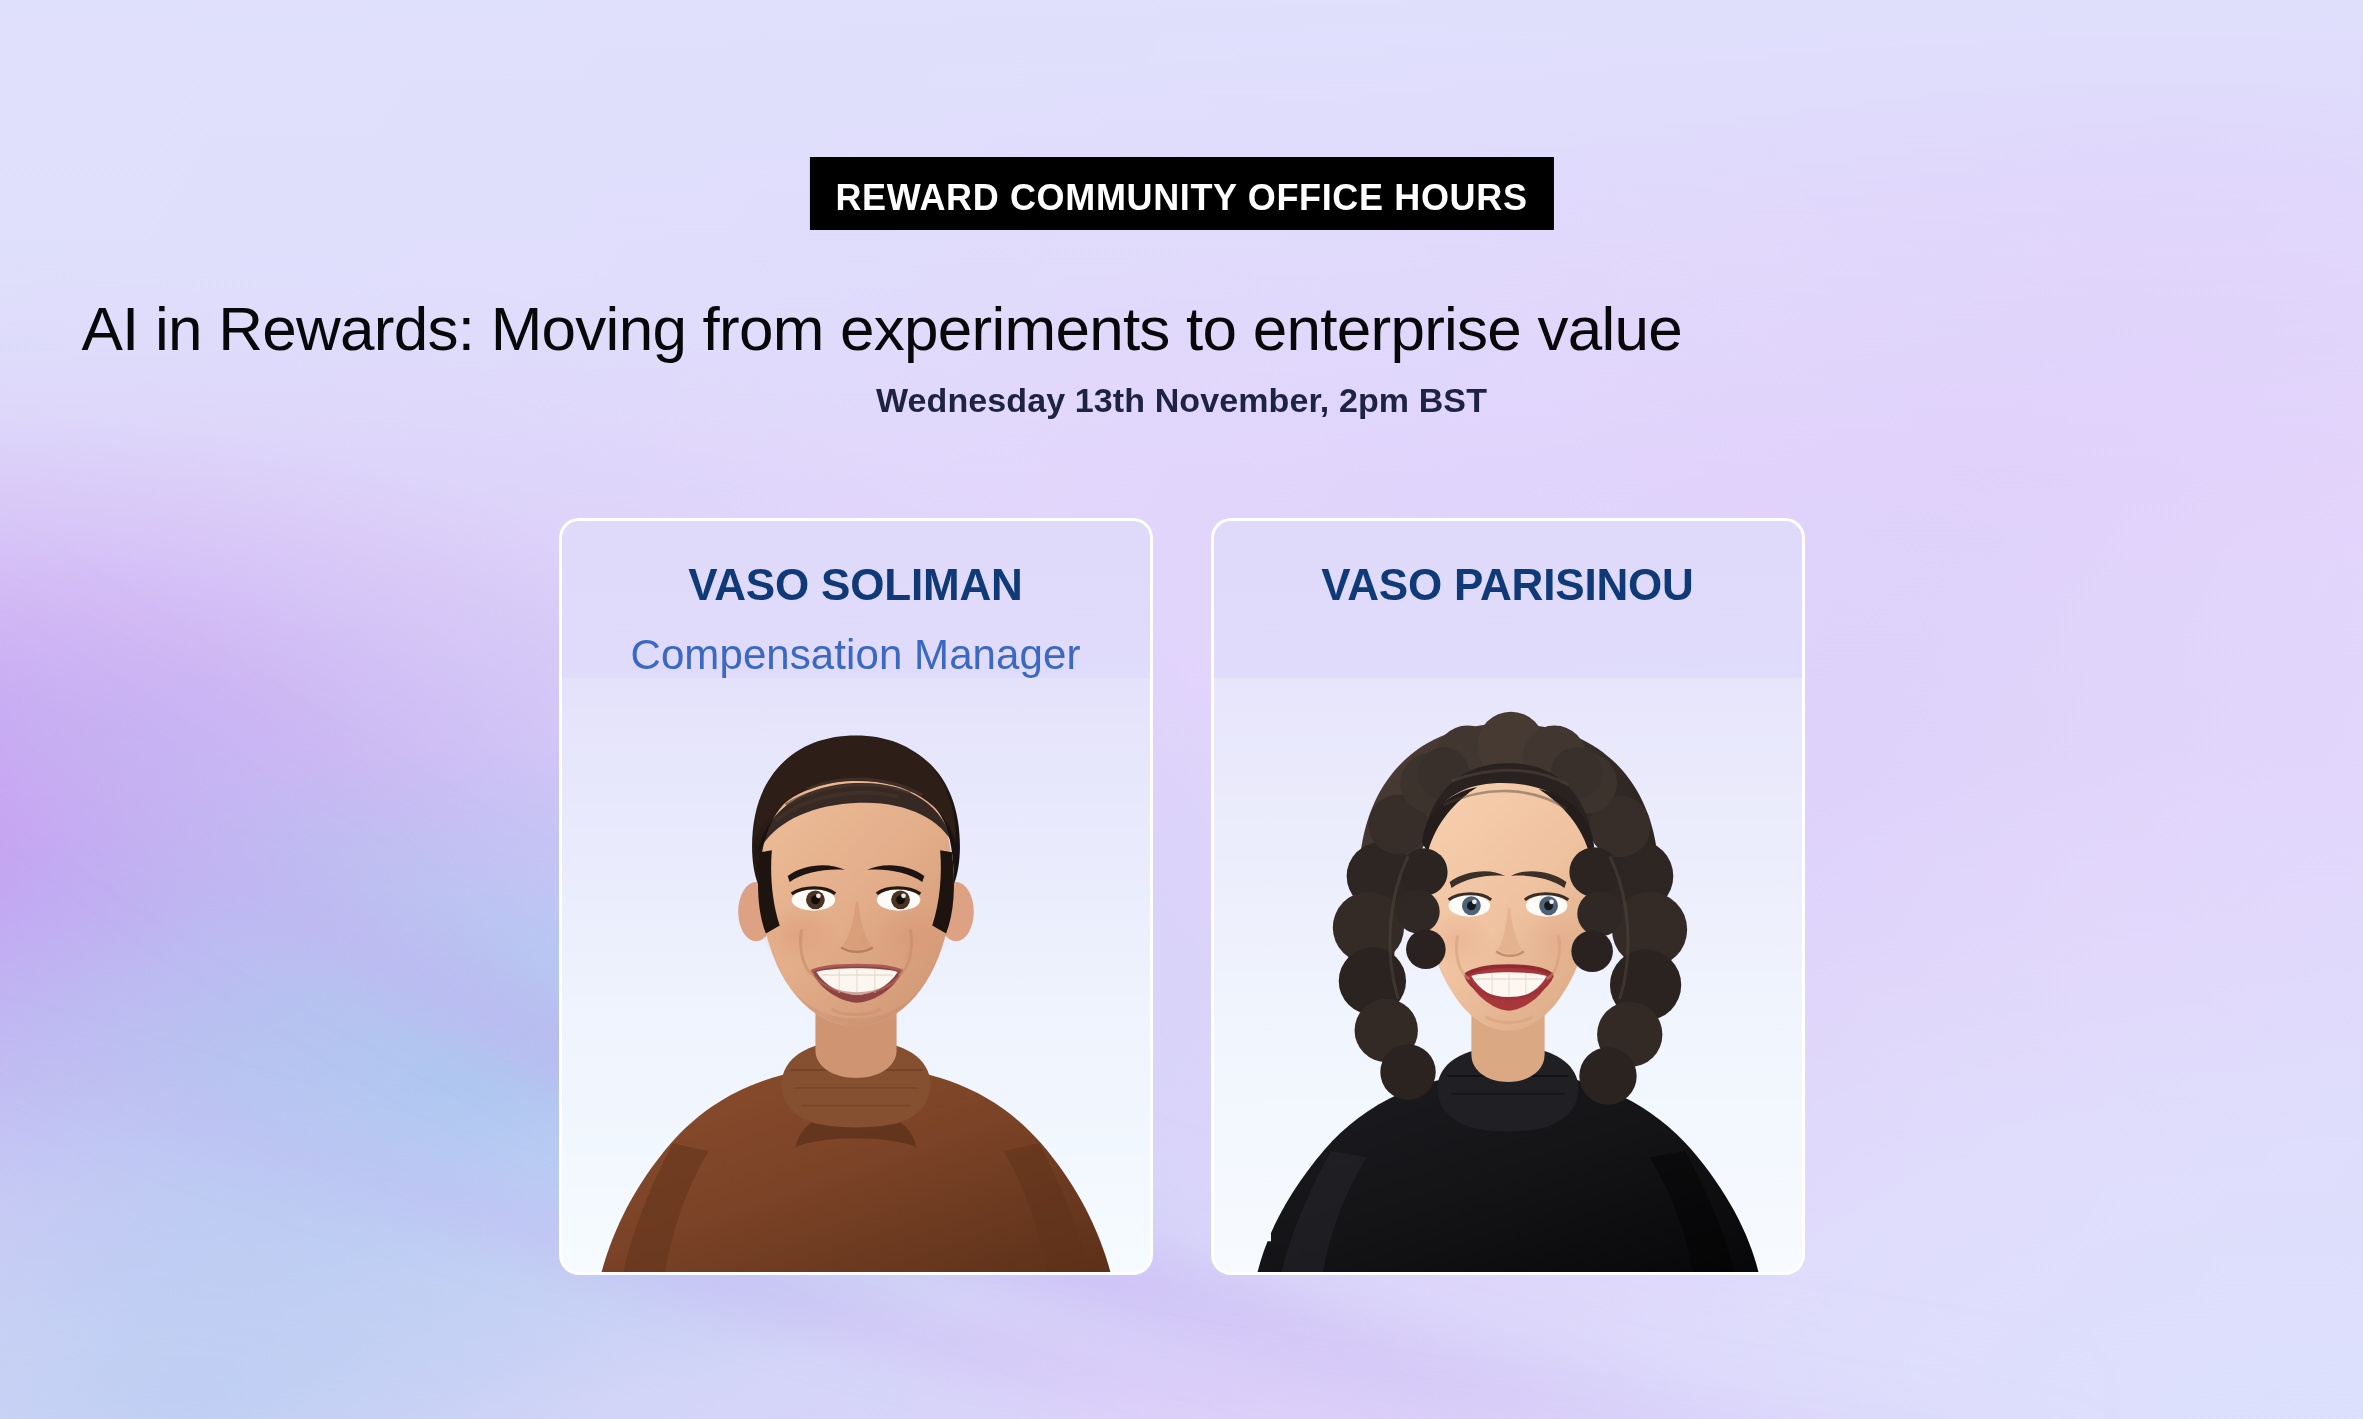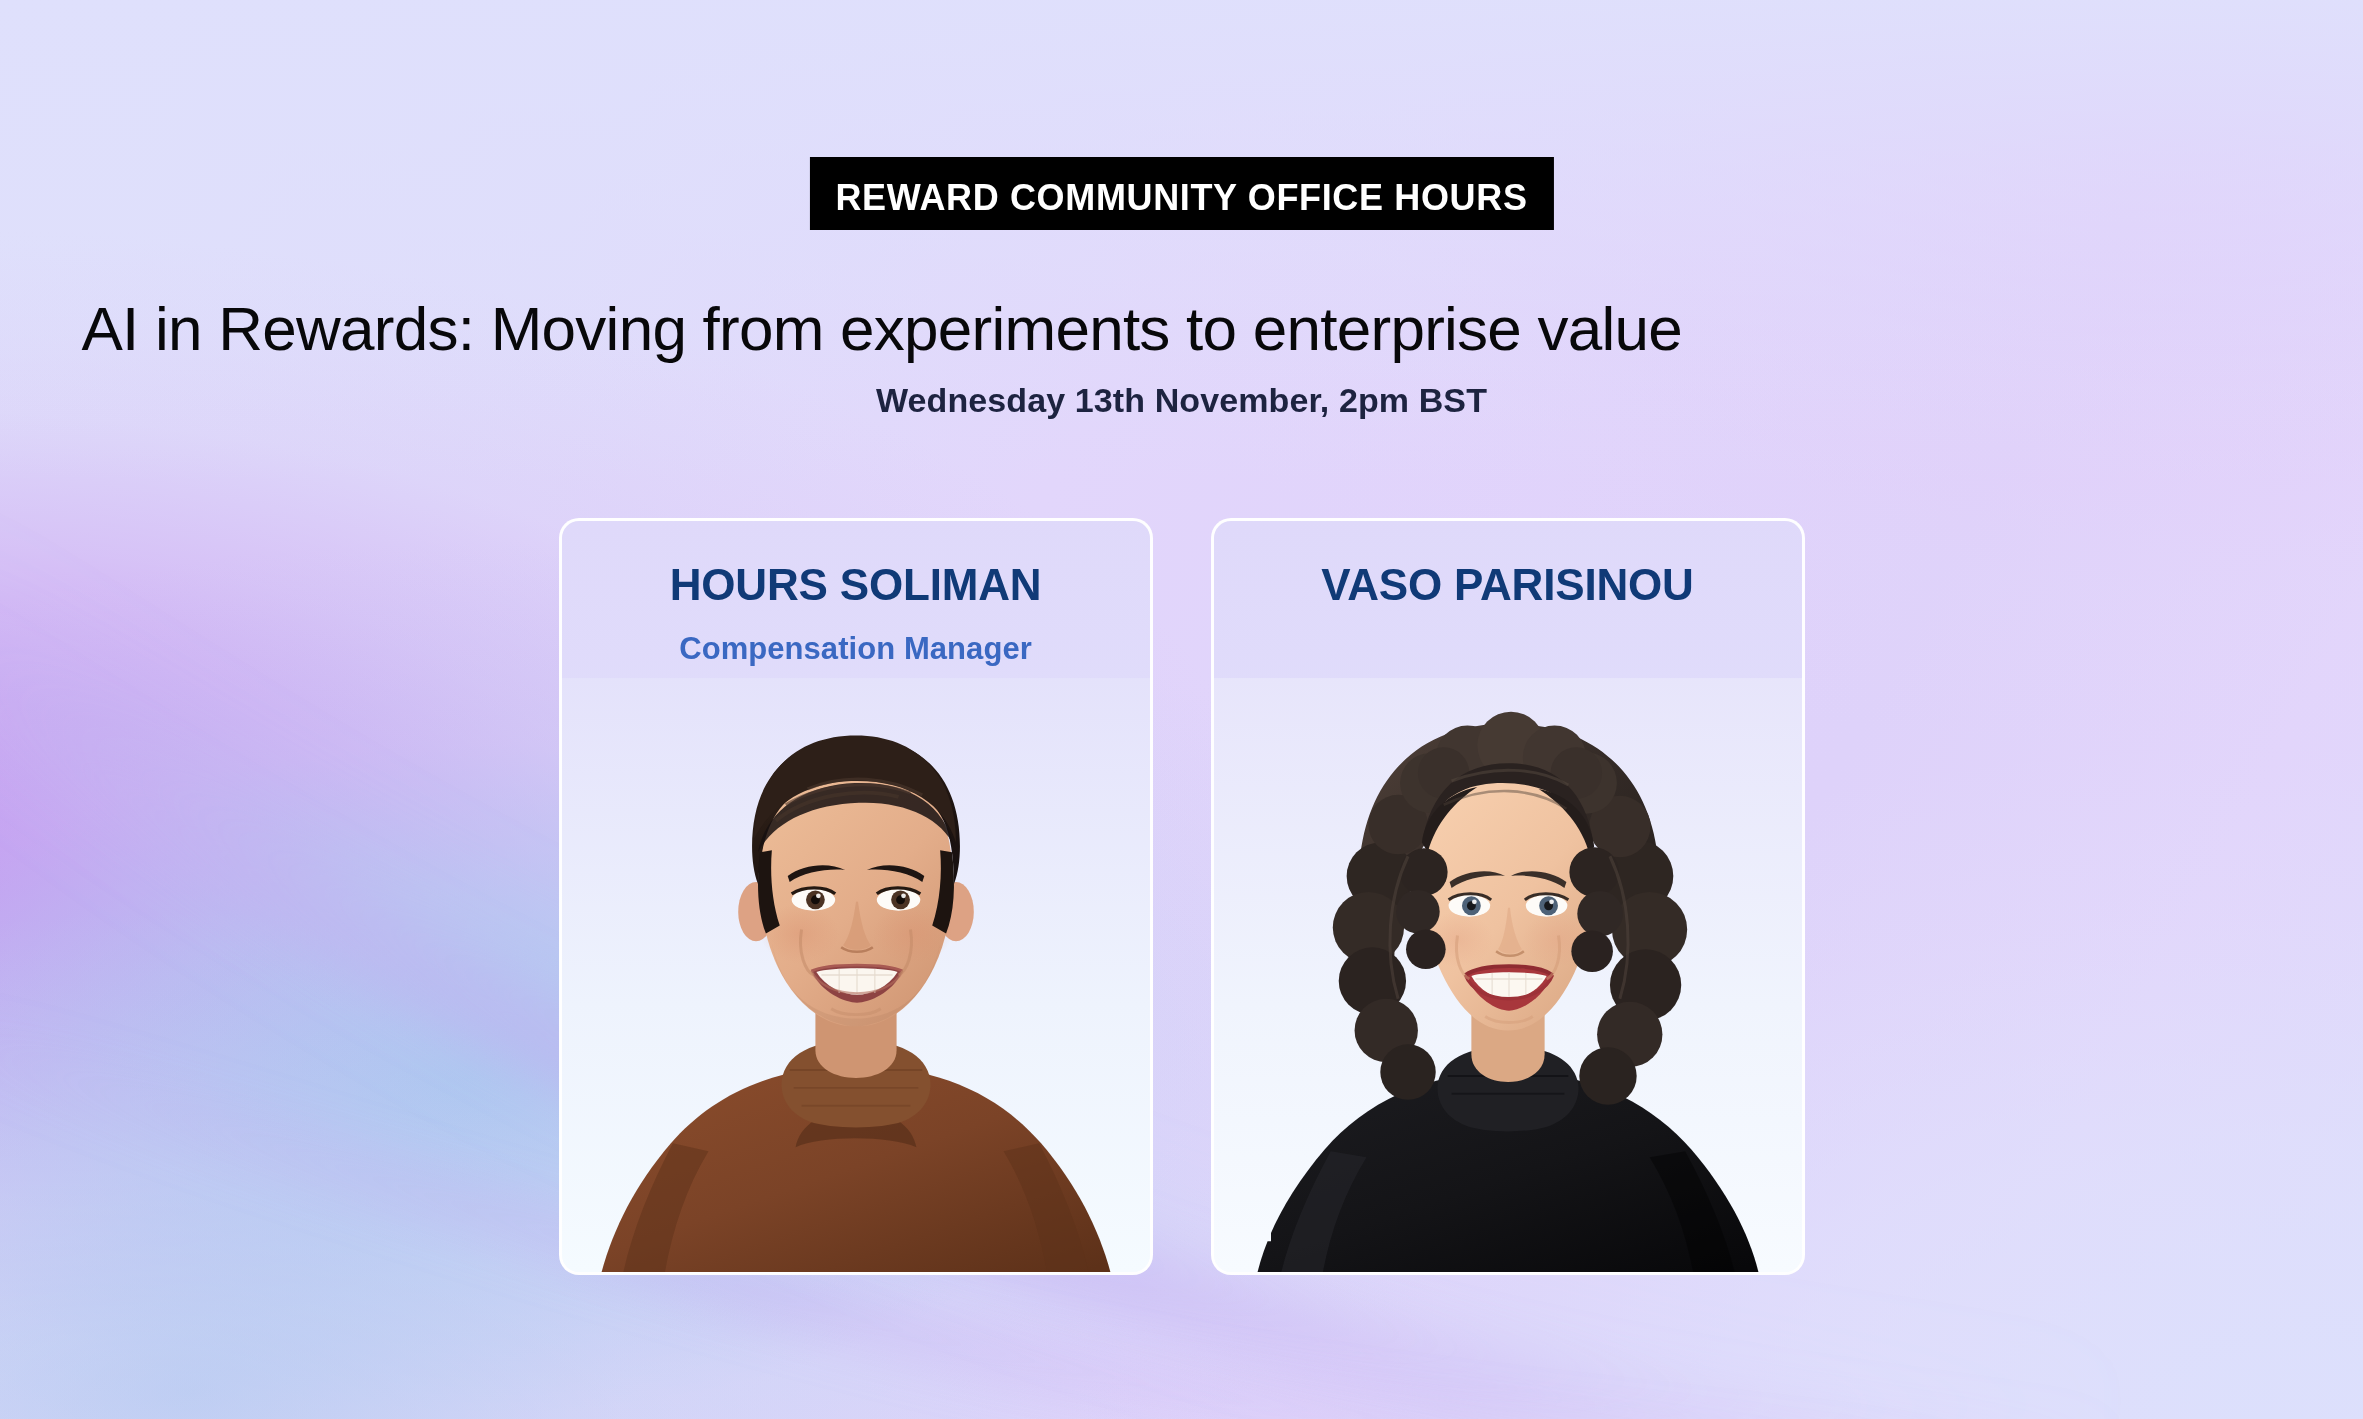--- a/index.html
+++ b/index.html
@@ -173,22 +173,22 @@
     font-weight: 700;
     letter-spacing: -0.004em;
     line-height: 1;
     text-align: center;
     white-space: nowrap;
     font-stretch: semi-condensed;
   }
   .speaker-role {
     margin-top: 24px;
     color: #3a68c2;
-    font-size: 31px;
-    font-weight: 700;
+    font-size: 42px;
+    font-weight: 400;
     letter-spacing: 0.002em;
     line-height: 1.15;
     text-align: center;
     white-space: nowrap;
   }
   .speaker-photo {
     position: absolute;
     left: 0;
     right: 0;
     bottom: 0;
@@ -240,21 +240,21 @@
 
   <div id="eyebrow-banner">REWARD COMMUNITY OFFICE HOURS</div>
 
   <h1 id="event-title">AI in Rewards: Moving from experiments to enterprise value</h1>
 
   <div id="event-datetime">Wednesday 13th November, 2pm BST</div>
 
   <div id="speakers-row">
 
     <div class="speaker-card">
-      <div class="speaker-name">HOURS SOLIMAN</div>
+      <div class="speaker-name">VASO SOLIMAN</div>
       <div class="speaker-role">Compensation Manager</div>
 
       <div class="speaker-photo">
         <svg viewBox="0 0 594 600" preserveAspectRatio="xMidYMax meet" xmlns="http://www.w3.org/2000/svg">
           <defs>
             <linearGradient id="bd1" x1="0" y1="0" x2="0" y2="1">
               <stop offset="0%" stop-color="#e4e2fb"></stop>
               <stop offset="55%" stop-color="#eef3fd"></stop>
               <stop offset="100%" stop-color="#f5fbff"></stop>
             </linearGradient>

